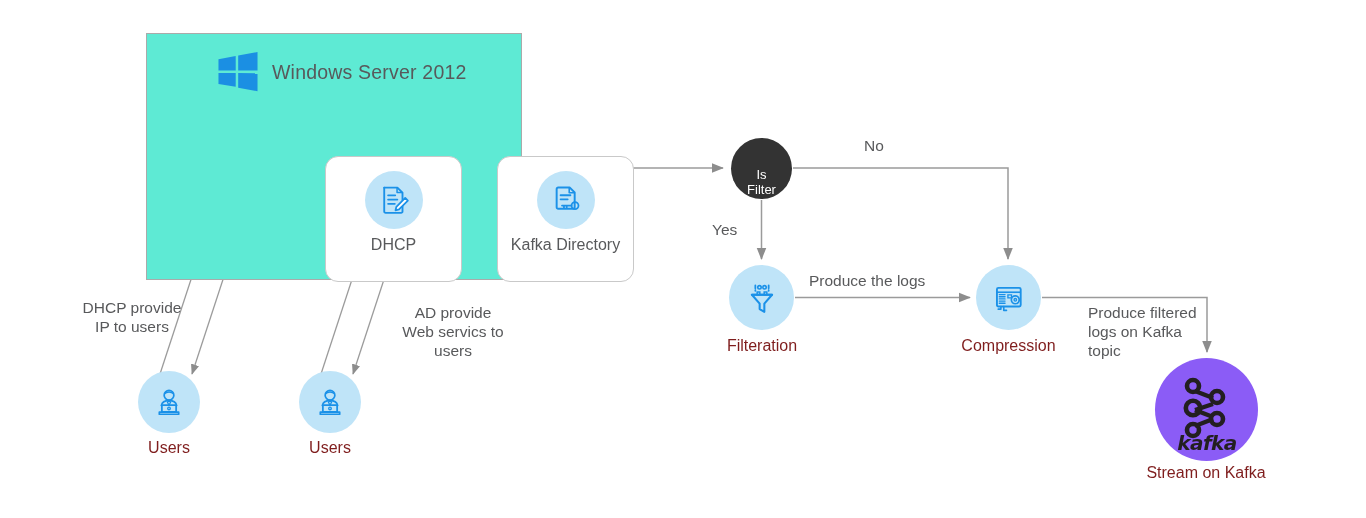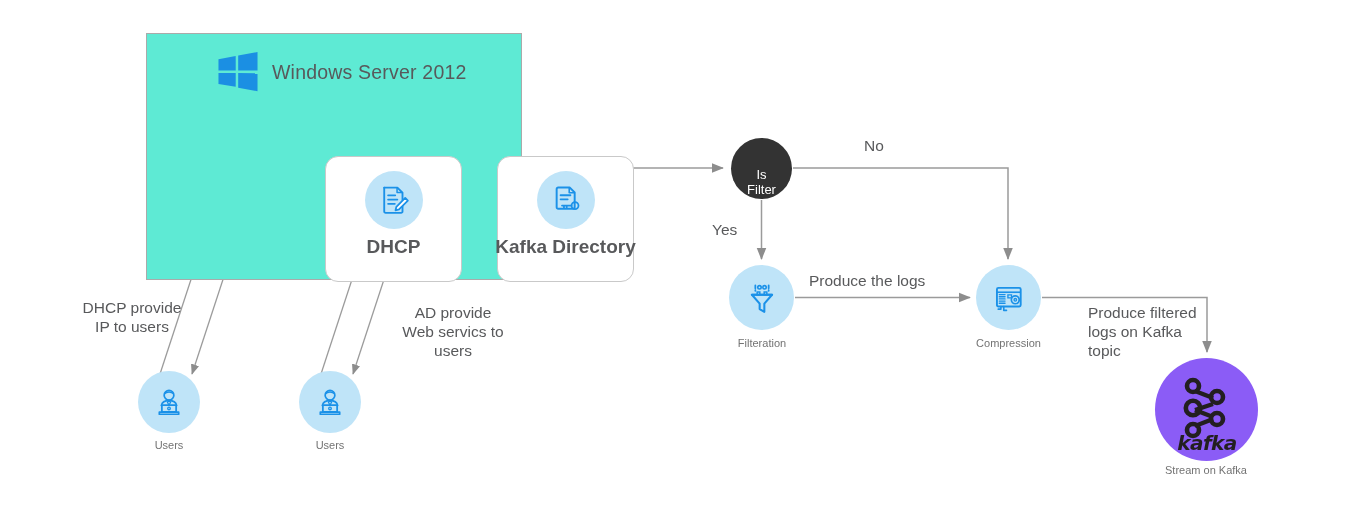--- a/index.html
+++ b/index.html
@@ -69,24 +69,23 @@
     display: flex;
     flex-direction: column;
     align-items: center;
     justify-content: flex-start;
     padding-top: 14px;
   }
   .role-card.dhcp   { left: 178px; top: 122px; }
   .role-card.adir   { left: 350px; top: 122px; }
   .role-label {
     margin-top: 7px;
-    font-size: 19px;
+    font-size: 16px;
     color: #58595b;
     white-space: nowrap;
-    font-weight: bold;
   }
 
   
   .circle-node {
     position: absolute;
     border-radius: 50%;
     display: flex;
     align-items: center;
     justify-content: center;
   }
@@ -99,22 +98,22 @@
     height: 58px;
     border-radius: 50%;
     background: #bfe4f8;
     display: flex;
     align-items: center;
     justify-content: center;
   }
 
   .node-caption {
     position: absolute;
-    font-size: 11px;
-    color: #737373;
+    font-size: 16px;
+    color: #7f1d1d;
     white-space: nowrap;
     text-align: center;
   }
 
   
   #node-isfilter {
     left: 731px; top: 138px; width: 61px; height: 61px;
   }
   .isfilter-text {
     color: #ffffff;

